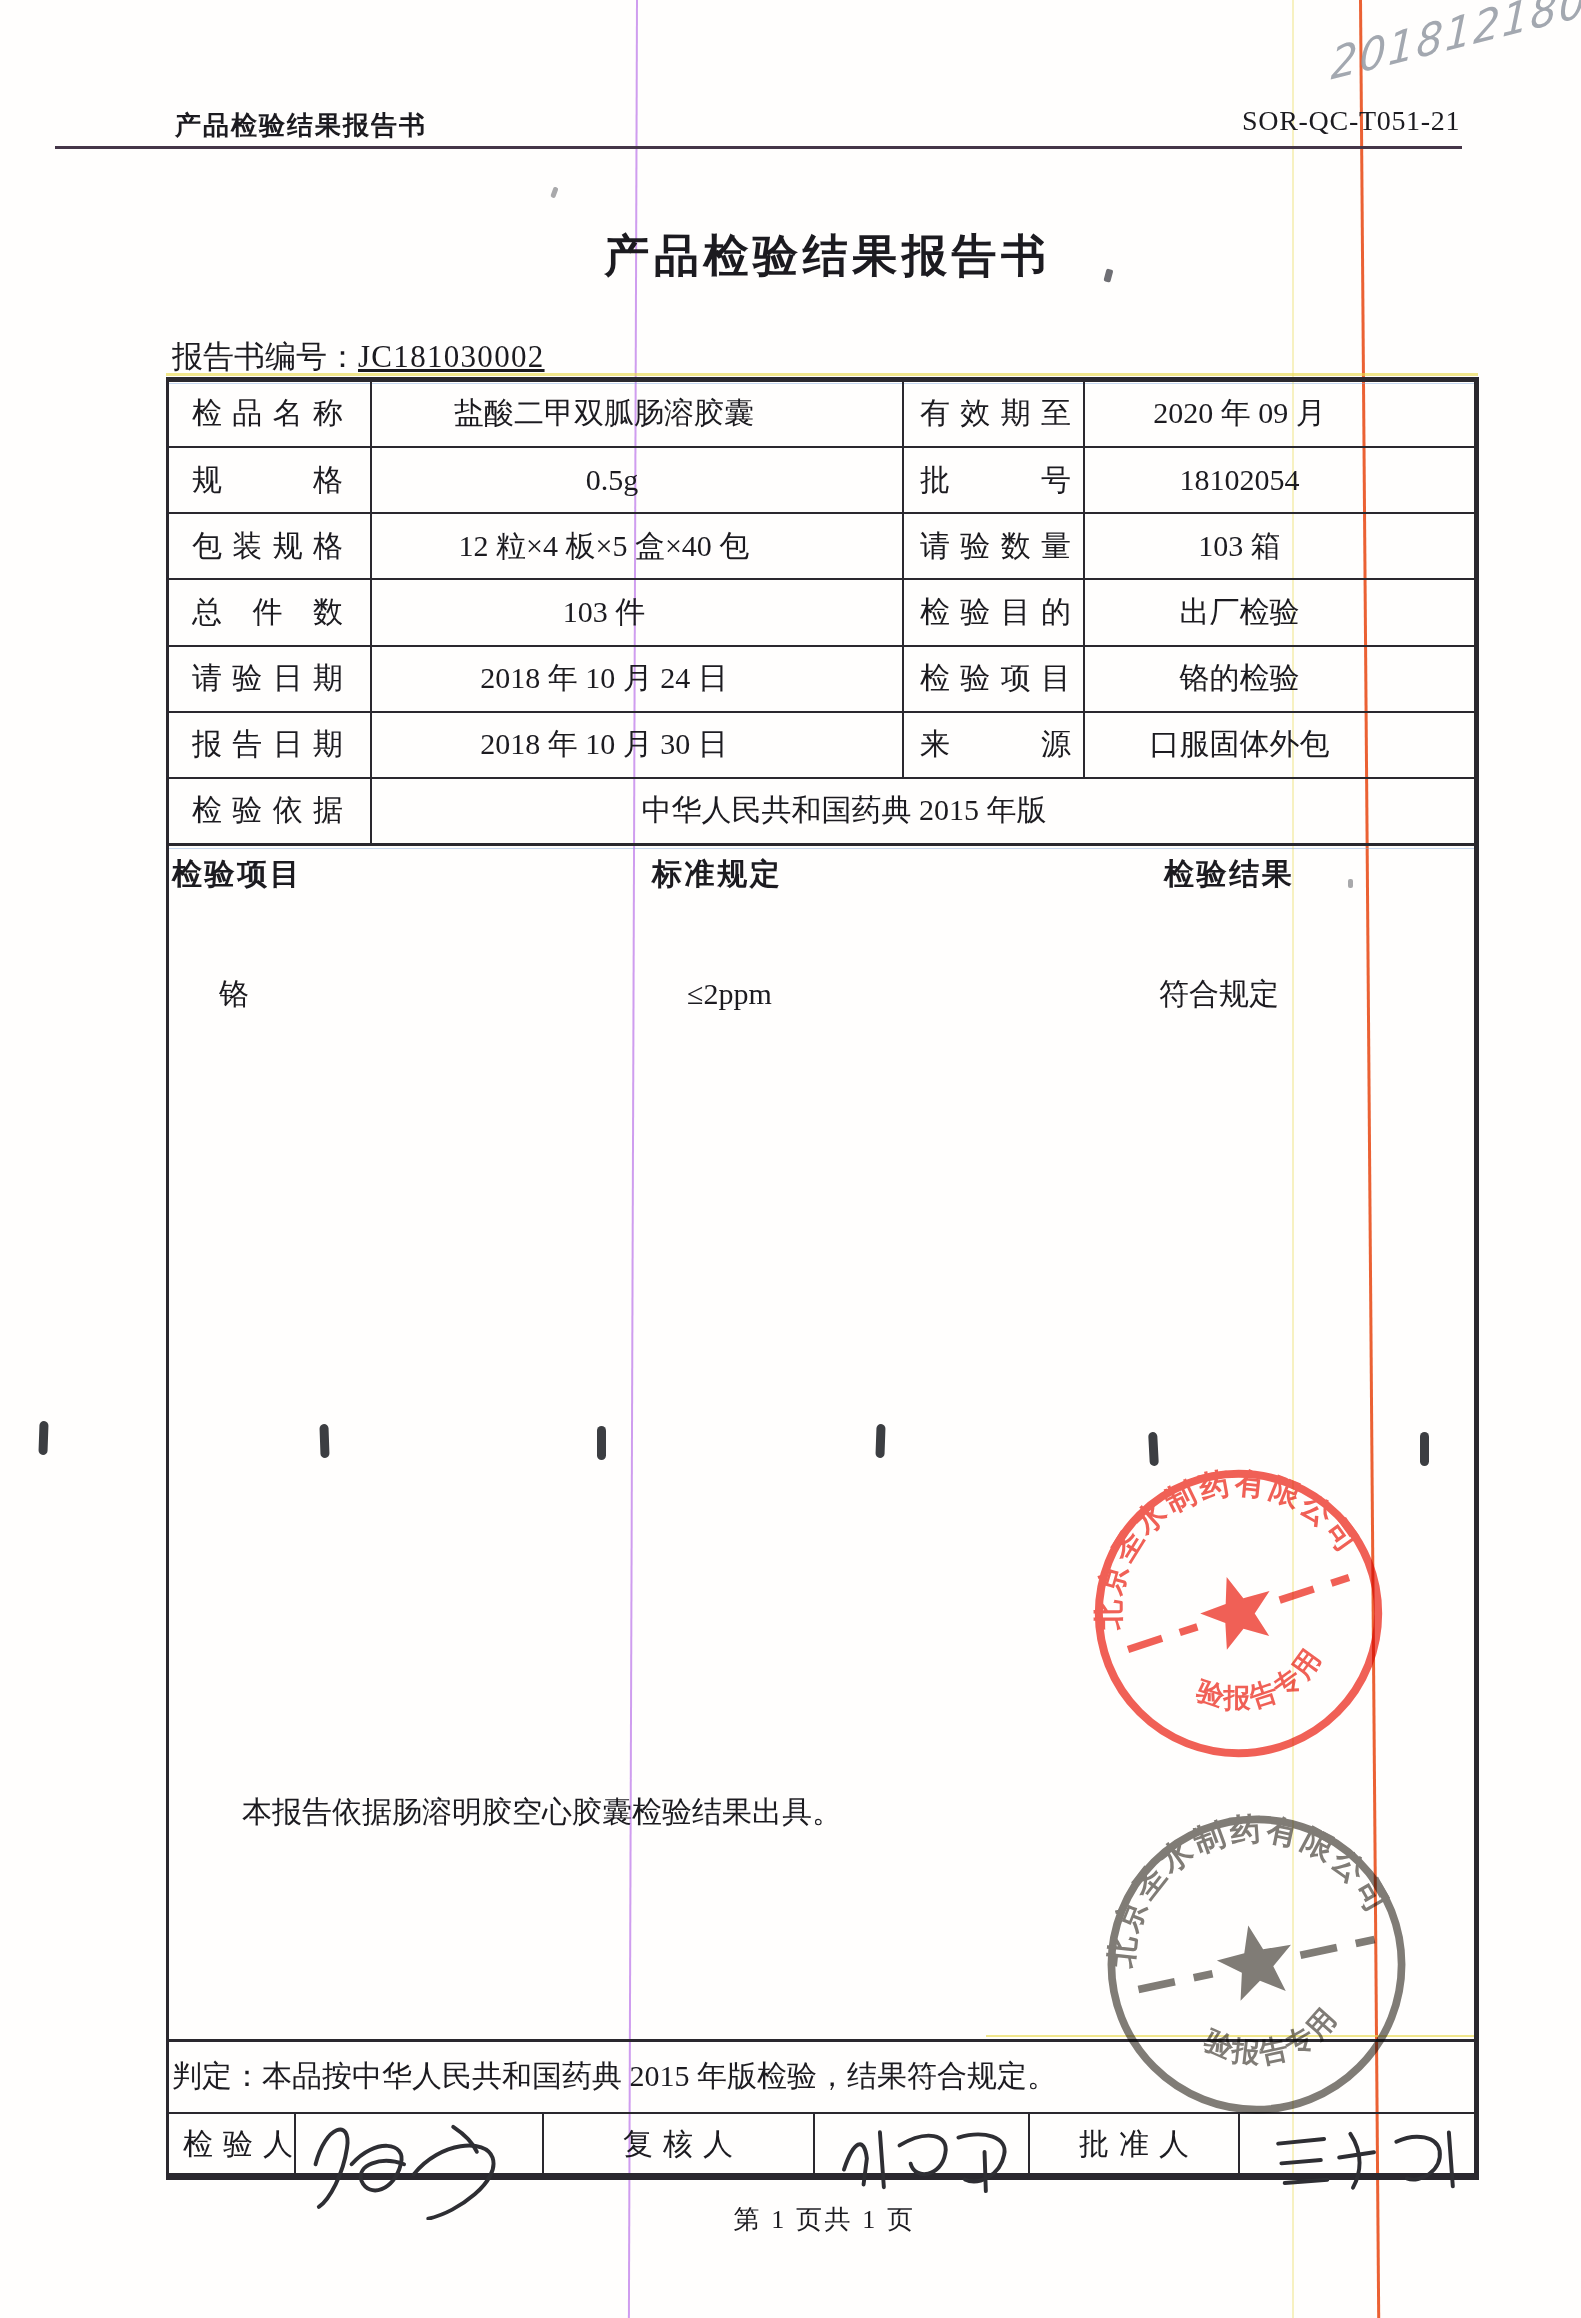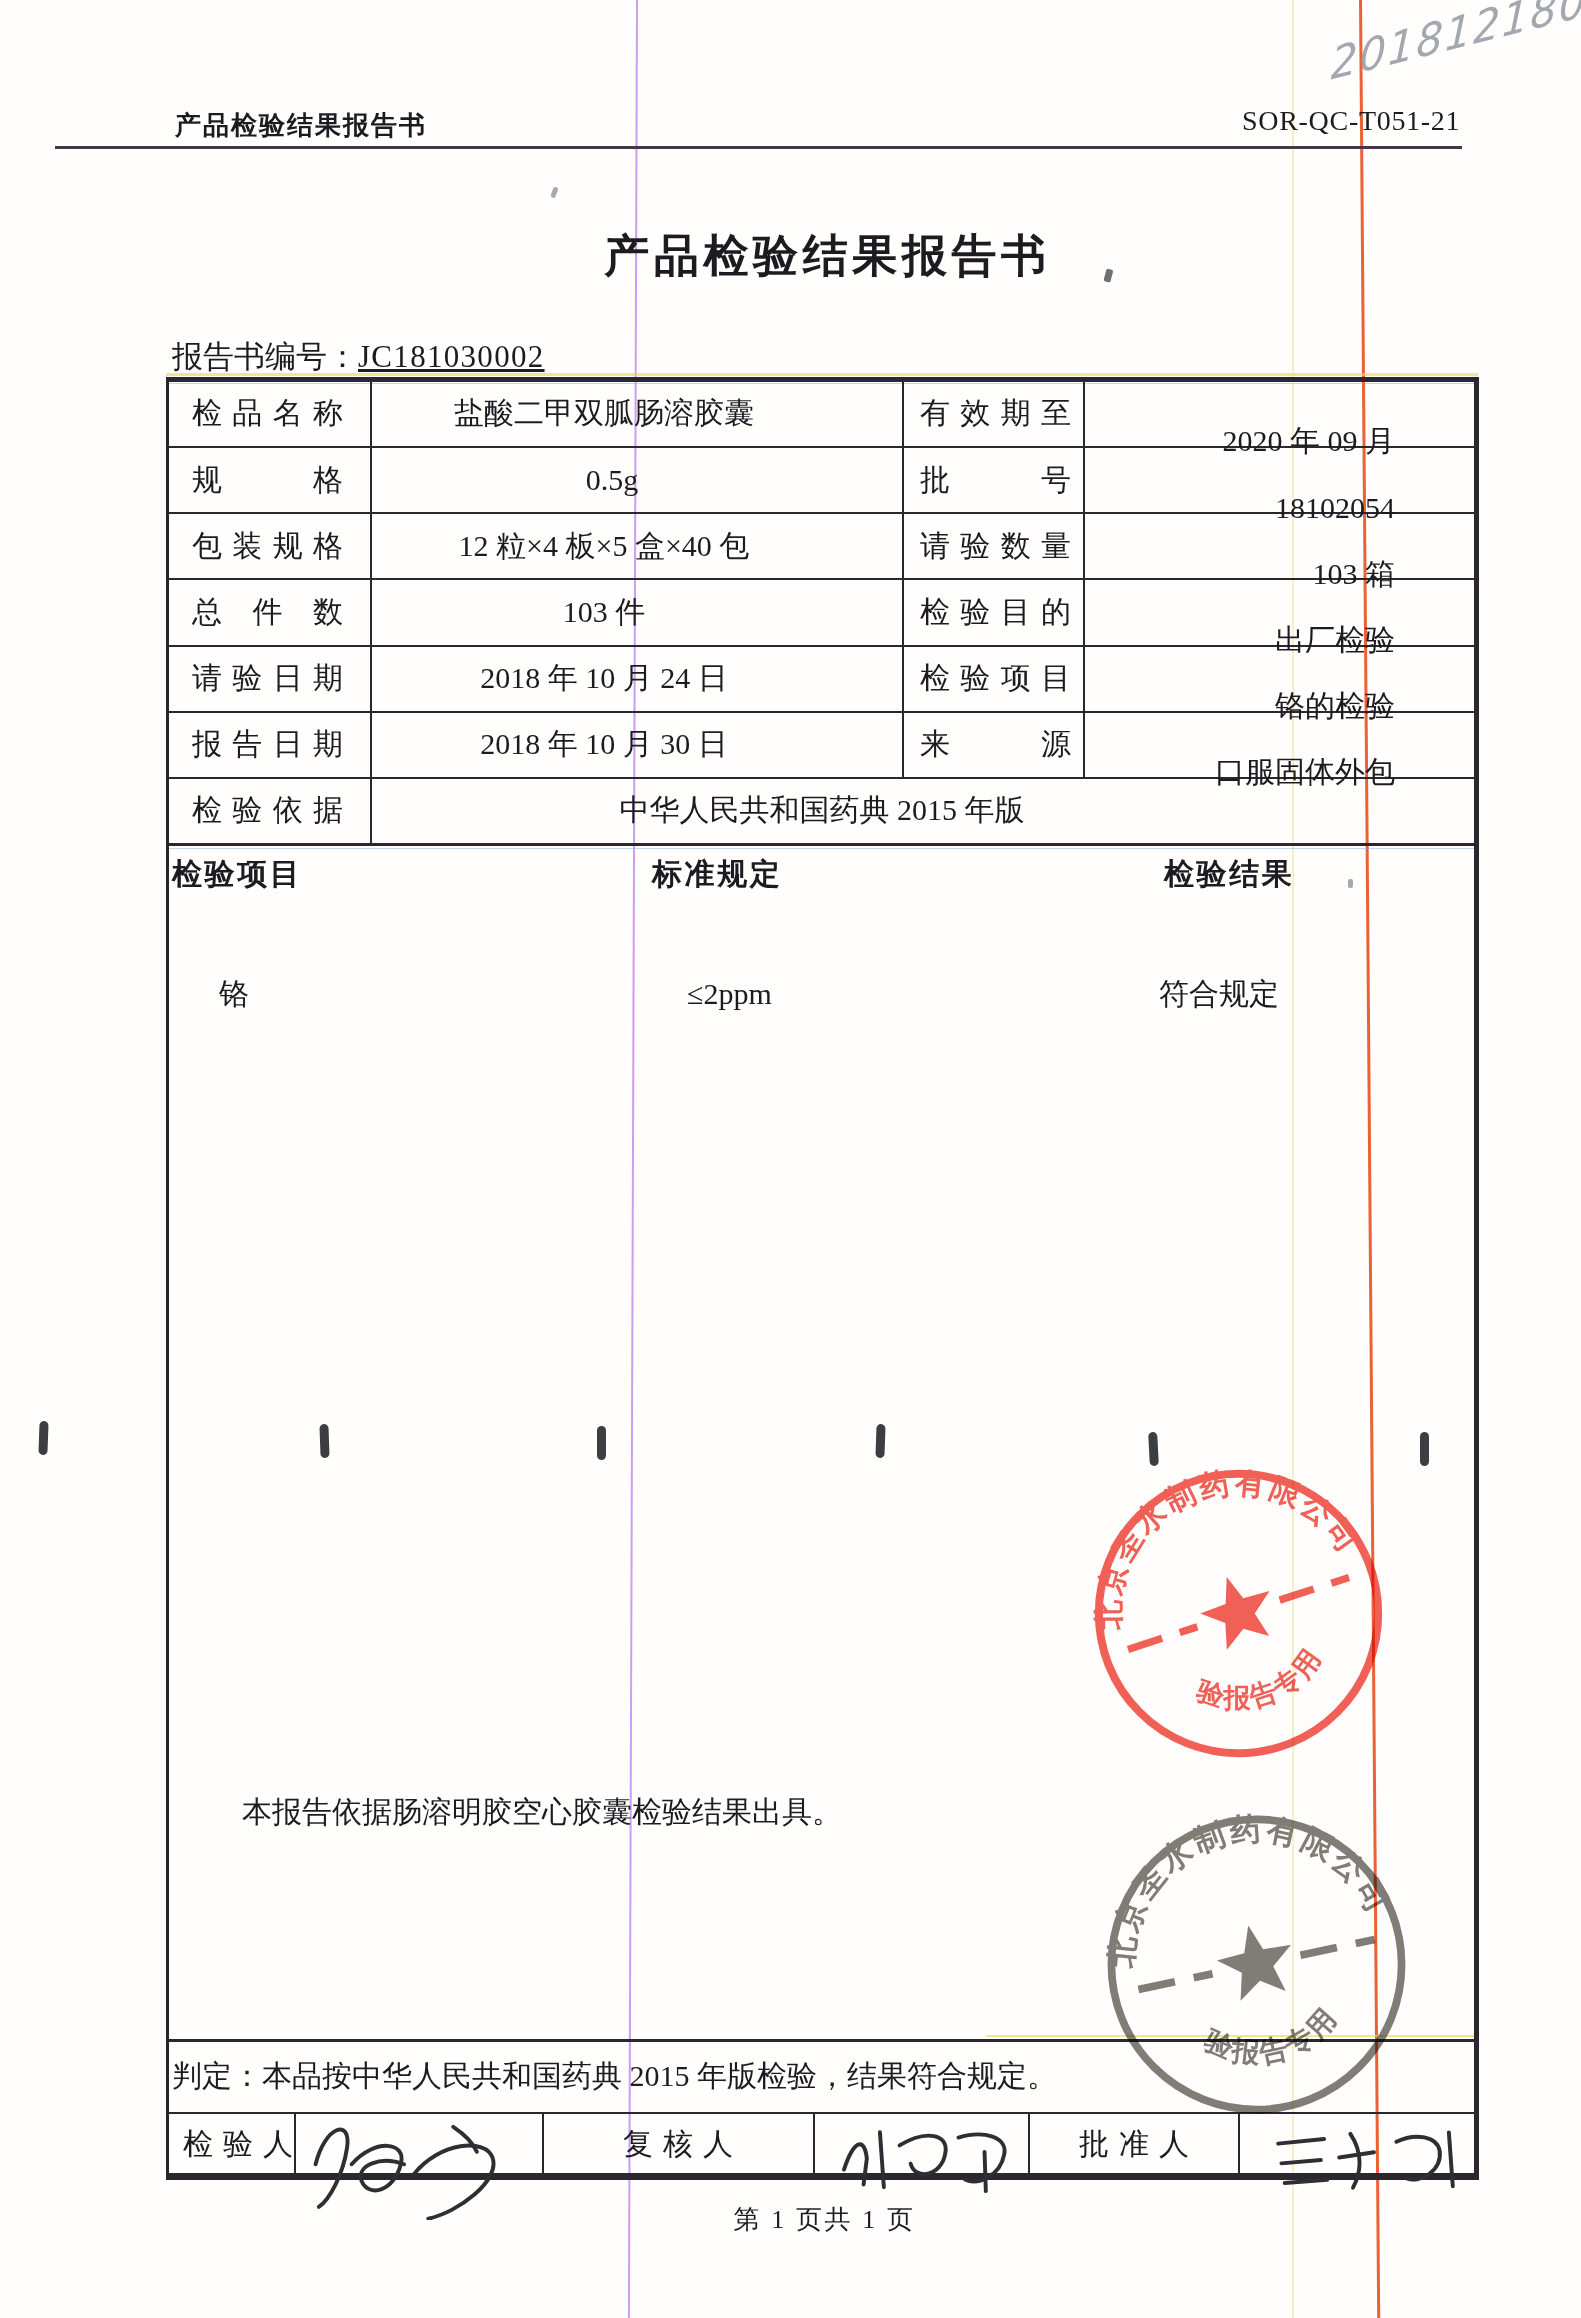--- a/index.html
+++ b/index.html
@@ -18,21 +18,21 @@
   
   .title{left:578px;top:226px;width:499px;text-align:center;font-size:45px;font-weight:bold;
          letter-spacing:4.6px;font-family:"Liberation Sans","DejaVu Sans",sans-serif;}
   .report-no{left:172px;top:336px;font-size:31px;}
   .report-no .num{letter-spacing:1.3px;text-decoration:underline;}
   
   .cell{position:absolute;height:41px;line-height:41px;font-size:30px;white-space:nowrap;}
   .jlabel{display:inline-flex;justify-content:space-between;width:151px;}
   .jlabel-sm{display:inline-flex;justify-content:space-between;width:110px;}
   .lv{left:371px;width:466px;text-align:center;}
-  .rv{left:1084px;width:311px;text-align:right;margin-top:28px;}
+  .rv{left:1084px;width:311px;text-align:center;}
   .sect-h{font-weight:bold;font-family:Liberation Serif, serif;letter-spacing:2.6px;}
   
   .vline-purple{left:636px;top:0;width:2px;height:2319px;background:#bb73e8;opacity:.7;
                 transform:rotate(.2deg);transform-origin:top left;}
   .vline-orange{left:1359px;top:0;width:2.6px;height:2319px;background:#e8450f;opacity:.85;
                 transform:rotate(-.45deg);transform-origin:top left;}
   .vline-yellow{left:1292px;top:0;width:2px;height:2319px;background:#e9d94f;opacity:.35;}
   .fringe-y{position:absolute;background:#e9d94f;opacity:.65;}
   .fringe-c{position:absolute;background:#7ea8e0;opacity:.45;}
   .dash-mark{position:absolute;width:8.5px;height:34px;background:#3c3e42;border-radius:4.6px;}
@@ -169,21 +169,21 @@
         <span>源</span>
       </span></div>
   <div class="cell rv" style="top:723px;">口服固体外包</div>
 
   <div class="cell" style="left:192px;top:789px;"><span class="jlabel">
         <span>检</span>
         <span>验</span>
         <span>依</span>
         <span>据</span>
       </span></div>
-  <div class="cell" style="left:371px;top:789px;width:902px;text-align:center;">中华人民共和国药典 2015 年版</div>
+  <div class="cell" style="left:371px;top:789px;width:902px;text-align:center;padding-left:22px;">中华人民共和国药典 2015 年版</div>
 
   <div class="cell sect-h" style="left:172px;top:853px;">检验项目</div>
   <div class="cell sect-h" style="left:652px;top:853px;">标准规定</div>
   <div class="cell sect-h" style="left:1164px;top:853px;">检验结果</div>
 
   <div class="cell" style="left:219px;top:973px;">铬</div>
   <div class="cell" style="left:687px;top:973px;">≤2ppm</div>
   <div class="cell" style="left:1159px;top:973px;">符合规定</div>
 
   <div class="cell" style="left:242px;top:1791px;">本报告依据肠溶明胶空心胶囊检验结果出具。</div>

